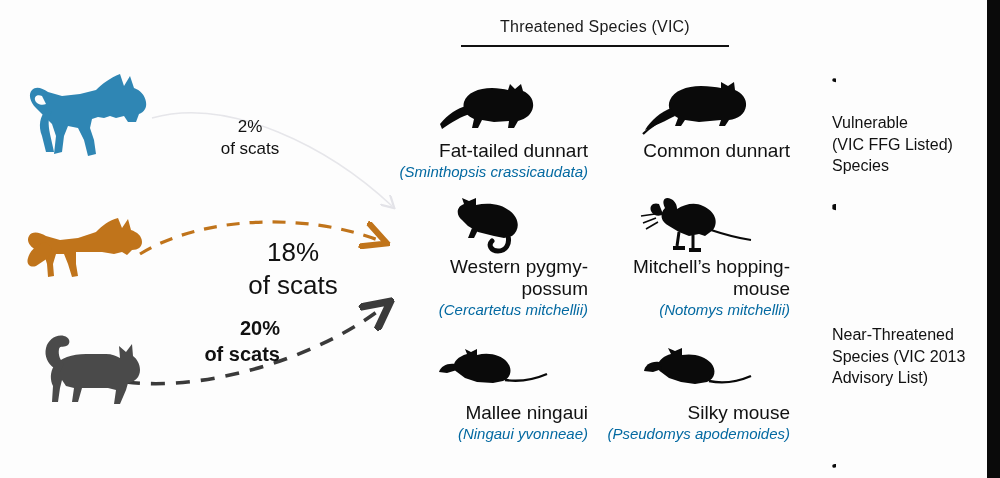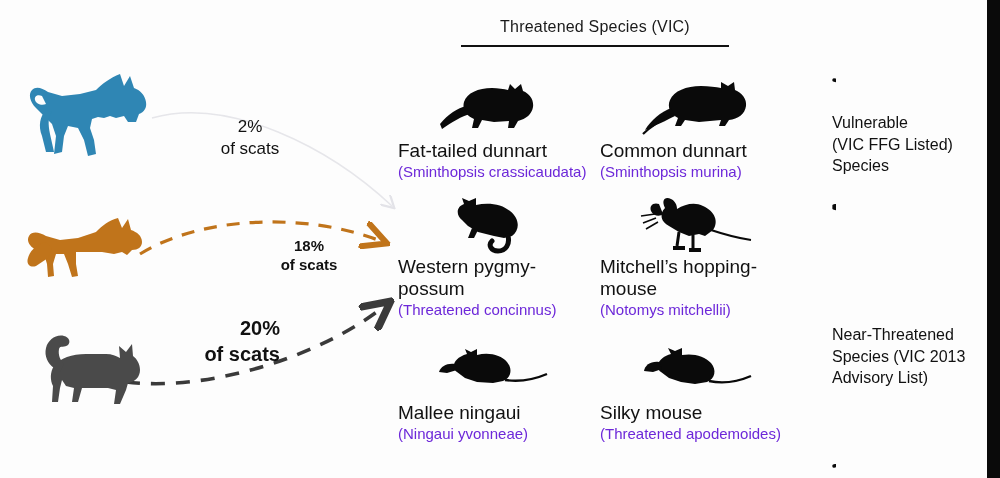--- a/index.html
+++ b/index.html
@@ -70,56 +70,57 @@
     display: block;
   }
   .flow-dingo {
     left: 190px;
     top: 116px;
     width: 120px;
     font-size: 17px;
     font-weight: 400;
   }
   .flow-fox {
-    left: 244px;
+    left: 228px;
     top: 236px;
     width: 130px;
-    font-size: 15px;
-    font-weight: bold;
+    font-size: 26px;
+    font-weight: normal;
   }
   .flow-cat {
     left: 150px;
     top: 316px;
     width: 130px;
     font-size: 20px;
     font-weight: bold;
     text-align: right;
   }
   
   .species {
     position: absolute;
     width: 190px;
-    text-align: left;
+    text-align: right;
   }
   .species .icon {
     display: block;
     height: 58px;
     margin: 0 auto;
   }
   .species .common {
     display: block;
     font-size: 19px;
     color: #111111;
     line-height: 1.16;
     margin-top: 2px;
   }
   .species .sci {
     display: block;
     font-size: 15px;
-    color: #6d28d9;
+    font-style: italic;
+    color: #0369a1;
     line-height: 1.2;
     margin-top: 1px;
   }
   
   .sp-r1c1 { left: 398px; top: 80px; }
   .sp-r1c2 { left: 600px; top: 80px; }
   .sp-r2c1 { left: 398px; top: 196px; }
   .sp-r2c2 { left: 600px; top: 196px; }
   .sp-r3c1 { left: 398px; top: 342px; }
   .sp-r3c2 { left: 600px; top: 342px; }
@@ -221,32 +222,31 @@
 
   <div class="species sp-r1c2">
     <svg class="icon" width="120" height="58" viewBox="0 0 120 58" xmlns="http://www.w3.org/2000/svg">
       <path fill="#0a0a0a" d="M86,8 L86,2 L93,6 L99,2 L100,10 C107,13 112,19 111,26 C110,34 103,39 94,40
         L90,46 L84,46 L86,40 L64,42 L50,40 L46,46 L40,46 L43,38
         C35,34 32,27 35,20 C39,11 51,6 66,6 C74,6 81,7 86,8 Z"></path>
       <path fill="#0a0a0a" d="M36,28 C26,32 16,40 10,50 C20,46 32,40 40,36 Z"></path>
       <path fill="none" stroke="#0a0a0a" stroke-width="2.2" d="M38,34 C26,40 14,48 8,54"></path>
     </svg>
     <span class="common">Common dunnart</span>
-    <span class="sci">(Sminthopsis murina)</span>
   </div>
 
   <div class="species sp-r2c1">
     <svg class="icon" width="110" height="58" viewBox="0 0 110 58" xmlns="http://www.w3.org/2000/svg">
       <path fill="#0a0a0a" d="M26,8 L24,2 L31,5 L38,2 L38,9 C50,6 64,8 72,15 C82,23 82,34 74,40
         L66,42 L56,40 L40,36 L30,30 L24,24 C18,19 18,11 26,8 Z"></path>
       <path fill="none" stroke="#0a0a0a" stroke-width="5" stroke-linecap="round" d="M70,40 C72,48 68,55 60,55 C53,55 50,49 54,45"></path>
       <path fill="#0a0a0a" d="M34,32 L30,42 L36,42 L40,34 Z"></path>
     </svg>
     <span class="common">Western pygmy-possum</span>
-    <span class="sci">(Threatened concinnus)</span>
+    <span class="sci">(Cercartetus mitchellii)</span>
   </div>
 
   <div class="species sp-r2c2">
     <svg class="icon" width="120" height="58" viewBox="0 0 120 58" xmlns="http://www.w3.org/2000/svg">
       <path fill="#0a0a0a" d="M30,12 C26,4 30,0 36,3 C40,5 42,9 42,13 C50,8 60,6 68,10 C80,15 84,26 78,34
         L70,40 L64,38 L54,40 L44,36 L34,30 C26,26 24,18 30,12 Z"></path>
       <path fill="#0a0a0a" d="M24,8 C18,6 14,10 16,15 C18,20 25,21 28,18 Z"></path>
       <path fill="none" stroke="#0a0a0a" stroke-width="2.2" d="M76,34 C88,38 102,42 116,44"></path>
       <path fill="none" stroke="#0a0a0a" stroke-width="1.6" d="M20,18 L6,20 M21,22 L8,27 M23,26 L11,33"></path>
       <path fill="none" stroke="#0a0a0a" stroke-width="3" d="M44,36 L42,50 M58,39 L58,52"></path>
@@ -268,21 +268,21 @@
   </div>
 
   <div class="species sp-r3c2">
     <svg class="icon" width="120" height="46" viewBox="0 0 120 46" xmlns="http://www.w3.org/2000/svg">
       <path fill="#0a0a0a" d="M36,6 L33,0 L40,3 L47,0 L47,7 C58,5 70,8 76,15 C82,22 80,31 72,34
         L60,36 L46,34 L34,30 L26,24 C20,20 22,10 36,6 Z"></path>
       <path fill="#0a0a0a" d="M24,14 C16,13 10,17 9,23 L18,24 L27,21 Z"></path>
       <path fill="none" stroke="#0a0a0a" stroke-width="2.4" d="M74,33 C88,36 102,34 116,28"></path>
     </svg>
     <span class="common">Silky mouse</span>
-    <span class="sci">(Threatened apodemoides)</span>
+    <span class="sci">(Pseudomys apodemoides)</span>
   </div>
 
   <svg class="brace" style="left:796px; top:78px;" width="40" height="130" viewBox="0 0 40 130" xmlns="http://www.w3.org/2000/svg">
     <path fill="none" stroke="#0a0a0a" stroke-width="3.4" stroke-linecap="round" d="M14,2 C5,3 7,10 7,20 L7,52 C7,61 5,64 1,65 C5,66 7,69 7,78 L7,110 C7,120 5,127 14,128" transform="translate(26,0) scale(-1,1) translate(-26,0)"></path>
   </svg>
 
   <svg class="brace" style="left:796px; top:206px;" width="40" height="262" viewBox="0 0 40 262" xmlns="http://www.w3.org/2000/svg">
     <path fill="none" stroke="#0a0a0a" stroke-width="3.4" stroke-linecap="round" d="M14,2 C5,3 7,10 7,20 L7,116 C7,125 5,129 1,130 C5,131 7,135 7,144 L7,240 C7,250 5,259 14,260" transform="translate(26,0) scale(-1,1) translate(-26,0)"></path>
   </svg>
 

